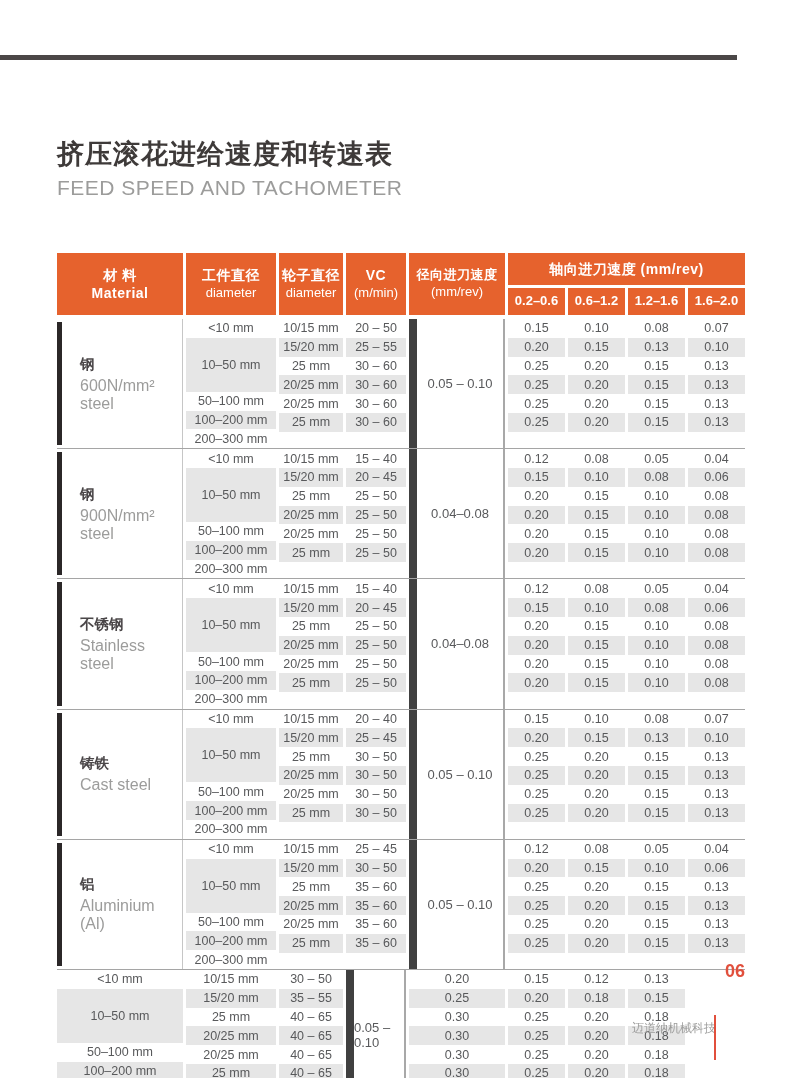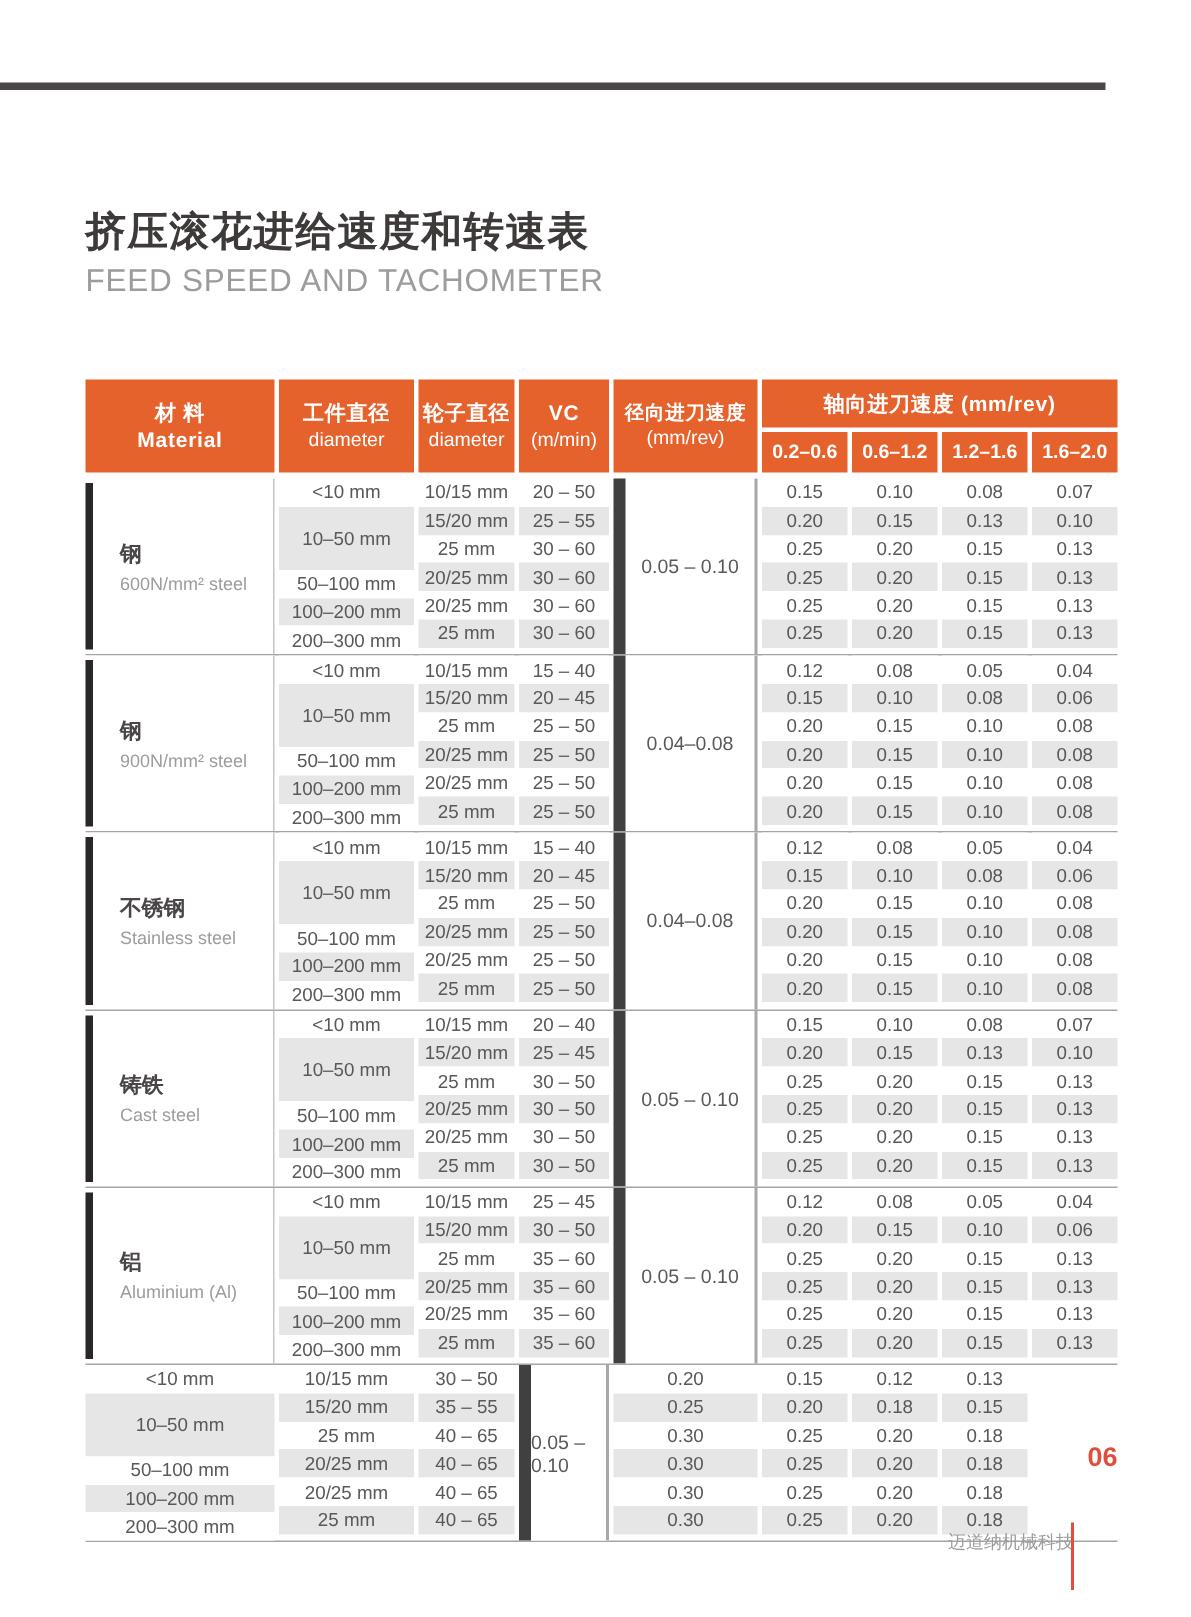--- a/index.html
+++ b/index.html
@@ -46,30 +46,30 @@
   .group:last-child { border-bottom: 1px solid #A5A5A5; }
 
   .mat-cell {
     position: relative; display: flex; flex-direction: column; justify-content: center;
     padding-left: 23px; border-right: 1px solid #C6C6C6; background: #fff;
   }
   .mat-cell::before {
     content: ""; position: absolute; left: 0; top: 3px; bottom: 3px; width: 5px; background: #2B2728;
   }
   .mat-cn { font-size: 14.5px; font-weight: bold; color: #4A4648; }
-  .mat-en { font-size: 12px; color: #9C9C9B; margin-top: 3px; }
+  .mat-en { font-size: 16px; color: #9C9C9B; margin-top: 3px; }
 
   .col { display: flex; flex-direction: column; }
   .cell {
     display: flex; align-items: center; justify-content: center;
     font-size: 12.5px; color: var(--cell-text); height: 18.8px;
     background: #fff;
   }
   .cell.shade { background: var(--shade); }
-  .cell.tall { height: 42px; }
+  .cell.tall { height: 54px; }
 
   .radial-cell {
     border-left: 8px solid #404040; border-right: 2px solid #A8A8A8;
     display: flex; align-items: center; justify-content: center;
     font-size: 13px; color: var(--cell-text); background: #fff;
   }
 
   .footer-company { position: absolute; right: 78px; top: 1020px; font-size: 12px; color: #9C9C9B; }
   .footer-line { position: absolute; left: 714px; top: 1015px; width: 2px; height: 45px; background: var(--footer-accent); }
   .footer-page { position: absolute; left: 725px; top: 961px; font-size: 18px; font-weight: bold; color: var(--footer-accent); }

